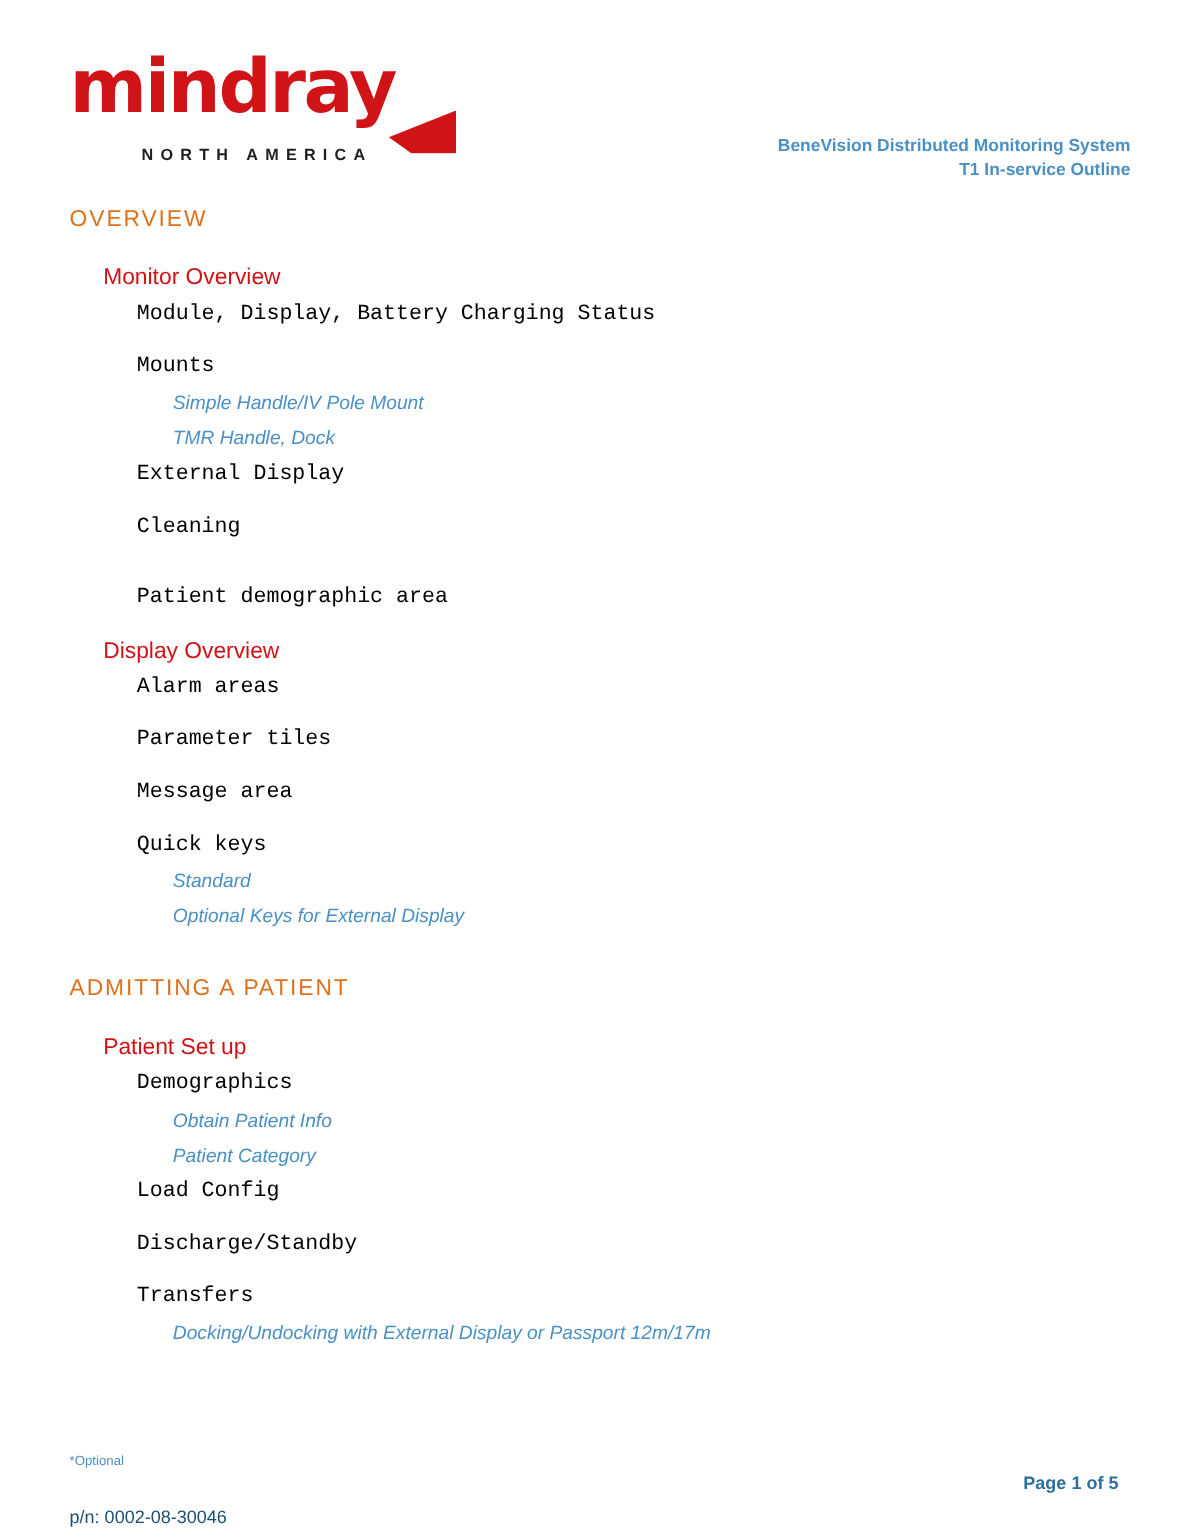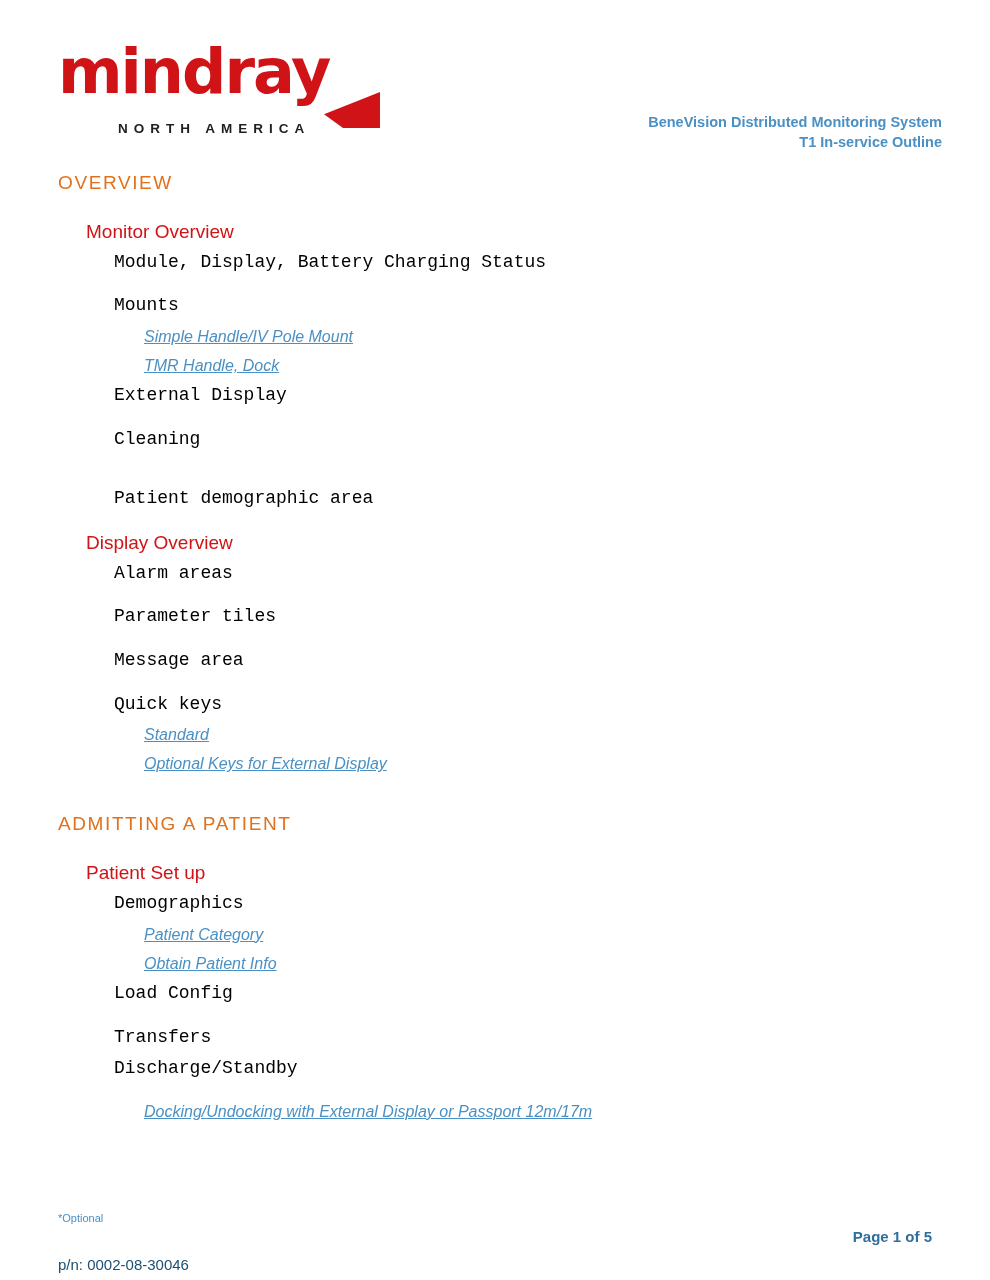--- a/index.html
+++ b/index.html
@@ -111,21 +111,20 @@
   }
   .lvl-item.tight {
     margin-bottom: 10px;
   }
   .lvl-note {
     color: #4a90c4;
     font-size: 16px;
     font-style: italic;
     margin-left: 144px;
     margin-bottom: 10px;
-    text-decoration: underline;
   }
   .gap-section {
     height: 30px;
   }
   .gap-sm {
     height: 16px;
   }
 
   
   .footer {
@@ -193,25 +192,25 @@
       <div class="row lvl-item">Parameter tiles</div>
       <div class="row lvl-item">Message area</div>
       <div class="row lvl-item tight">Quick keys</div>
       <div class="row lvl-note">Standard</div>
       <div class="row lvl-note">Optional Keys for External Display</div>
       <div class="gap-section"></div>
       <div class="row lvl-section">ADMITTING A PATIENT</div>
       <div class="gap-sm"></div>
       <div class="row lvl-sub">Patient Set up</div>
       <div class="row lvl-item tight">Demographics</div>
+      <div class="row lvl-note">Obtain Patient Info</div>
       <div class="row lvl-note">Patient Category</div>
-      <div class="row lvl-note">Obtain Patient Info</div>
       <div class="row lvl-item">Load Config</div>
+      <div class="row lvl-item">Discharge/Standby</div>
       <div class="row lvl-item tight">Transfers</div>
-      <div class="row lvl-item">Discharge/Standby</div>
       <div class="row lvl-note">Docking/Undocking with External Display or Passport 12m/17m</div>
     </div>
 
   <div class="footer">
     <div class="footer-optional">*Optional</div>
     <div class="footer-pn">p/n: 0002-08-30046</div>
     <div class="footer-page">Page 1 of 5</div>
   </div>
 
 </div>

